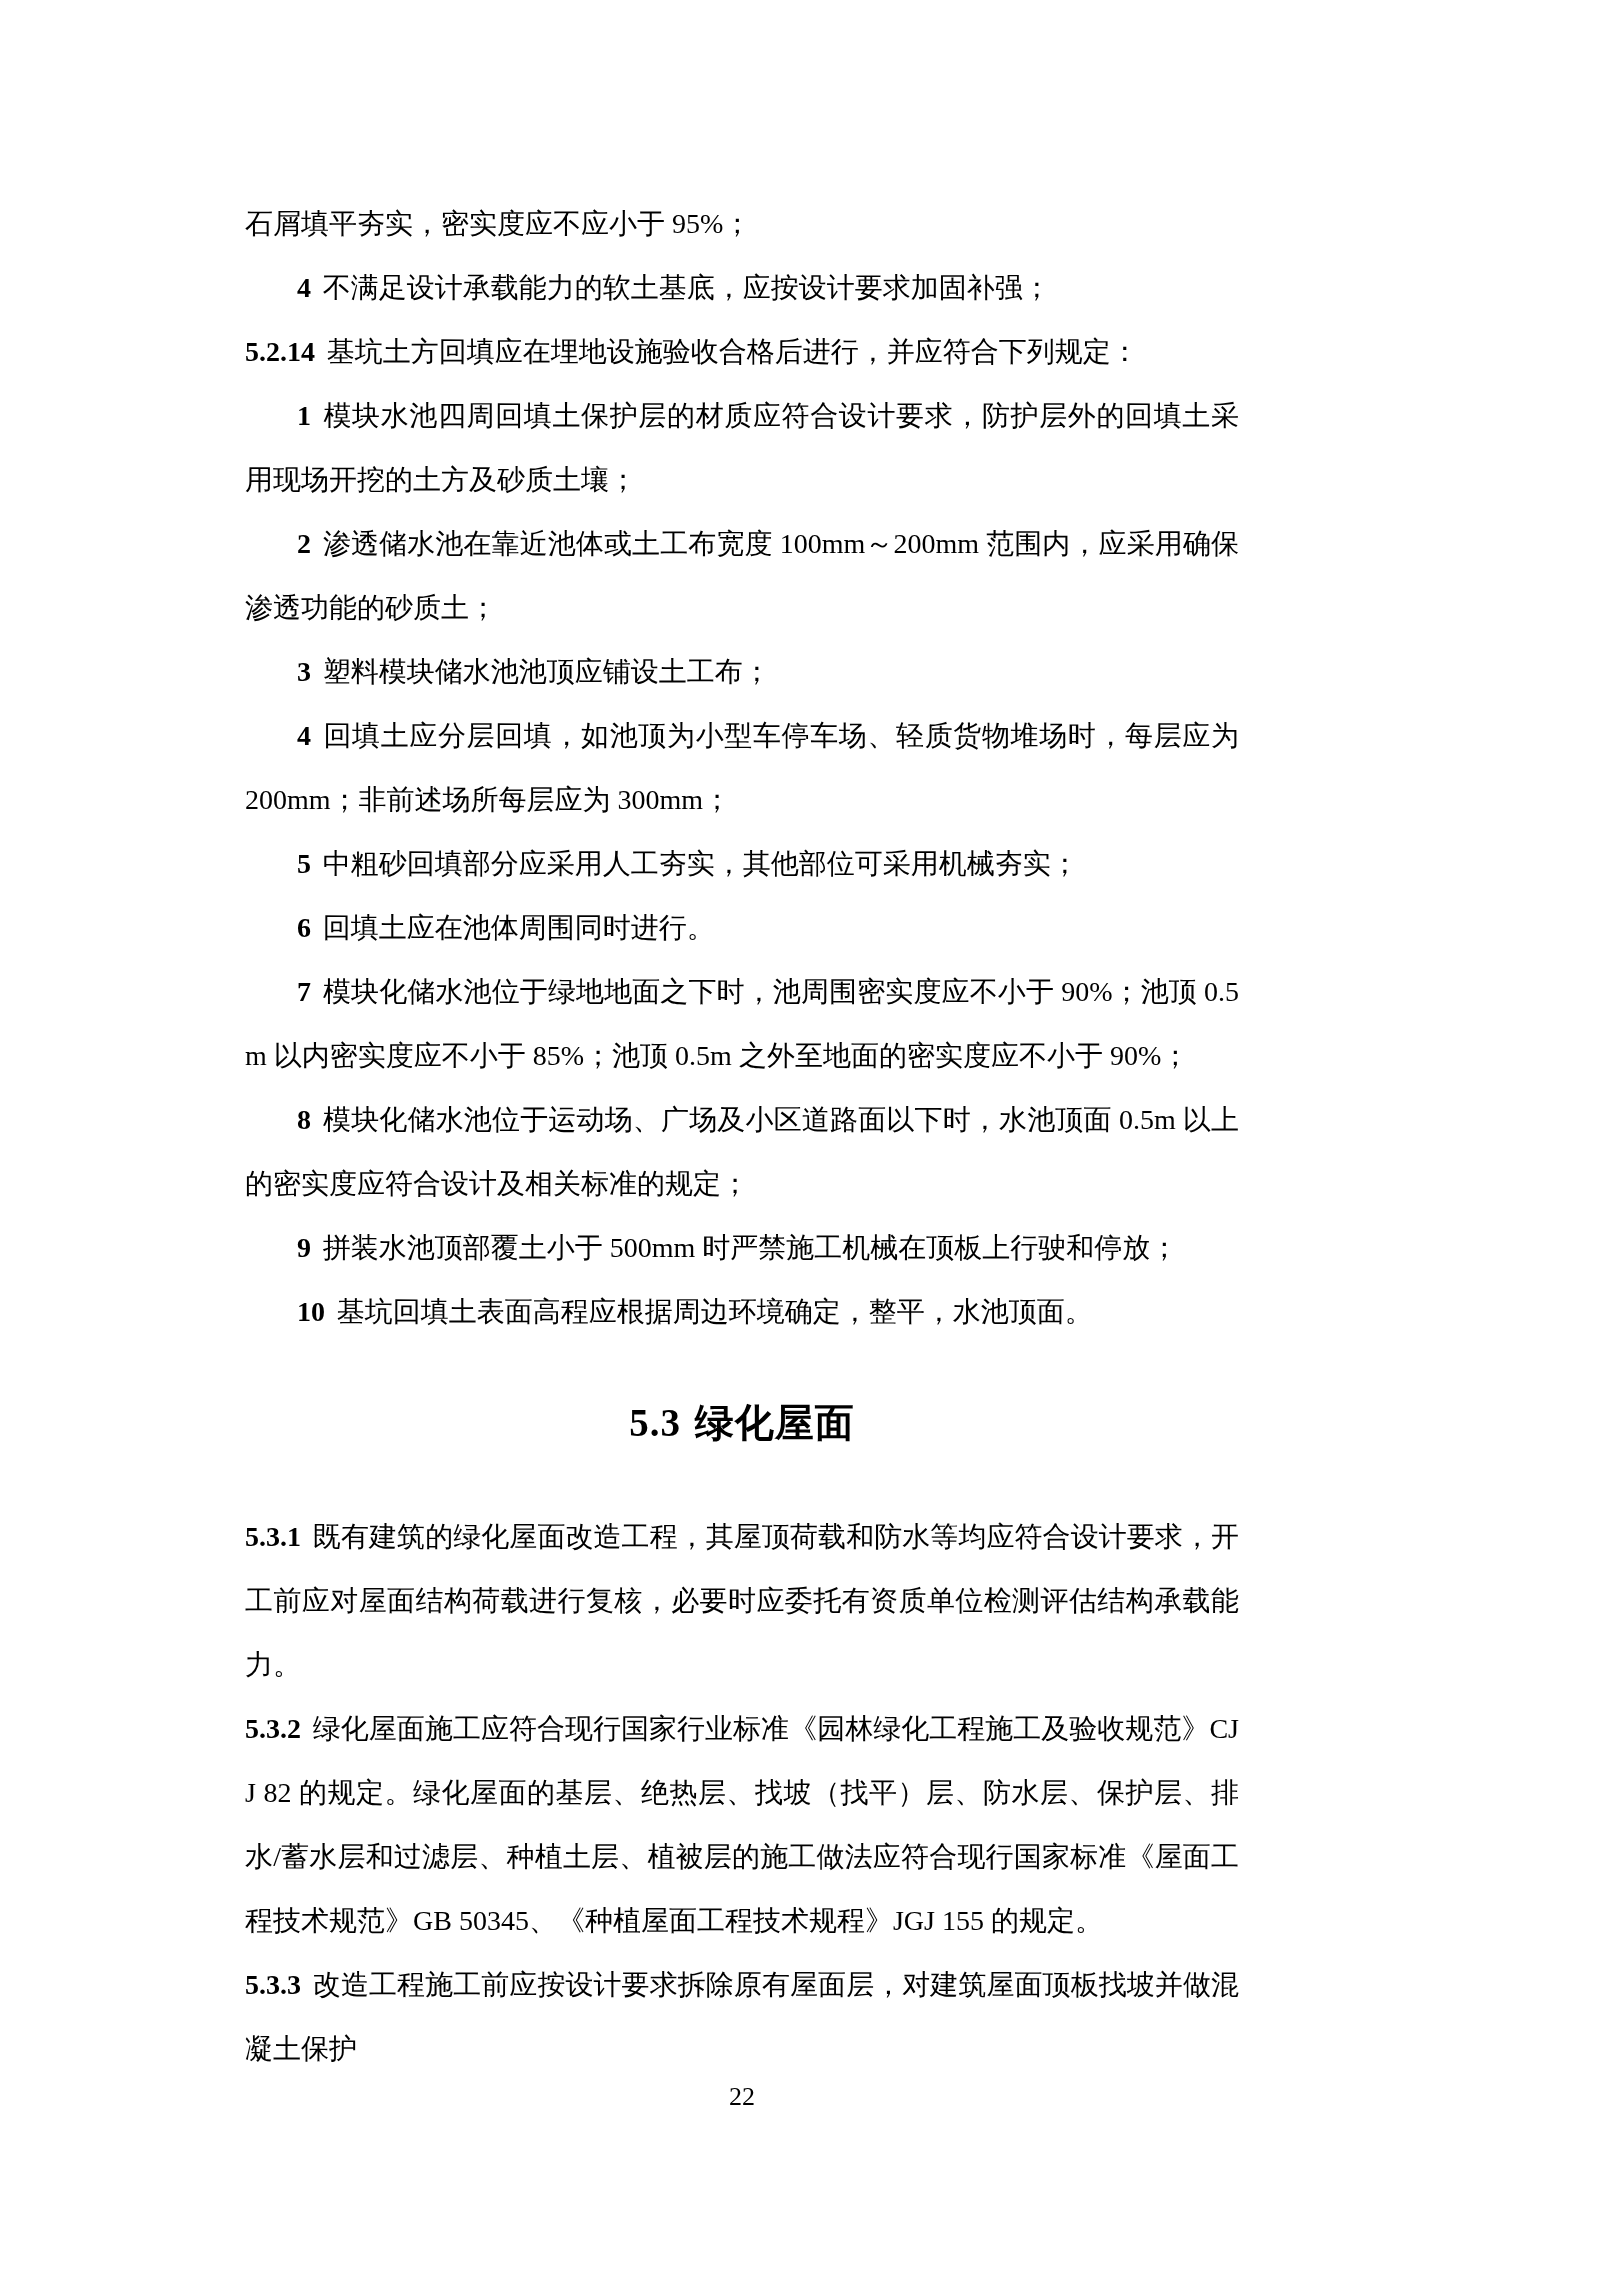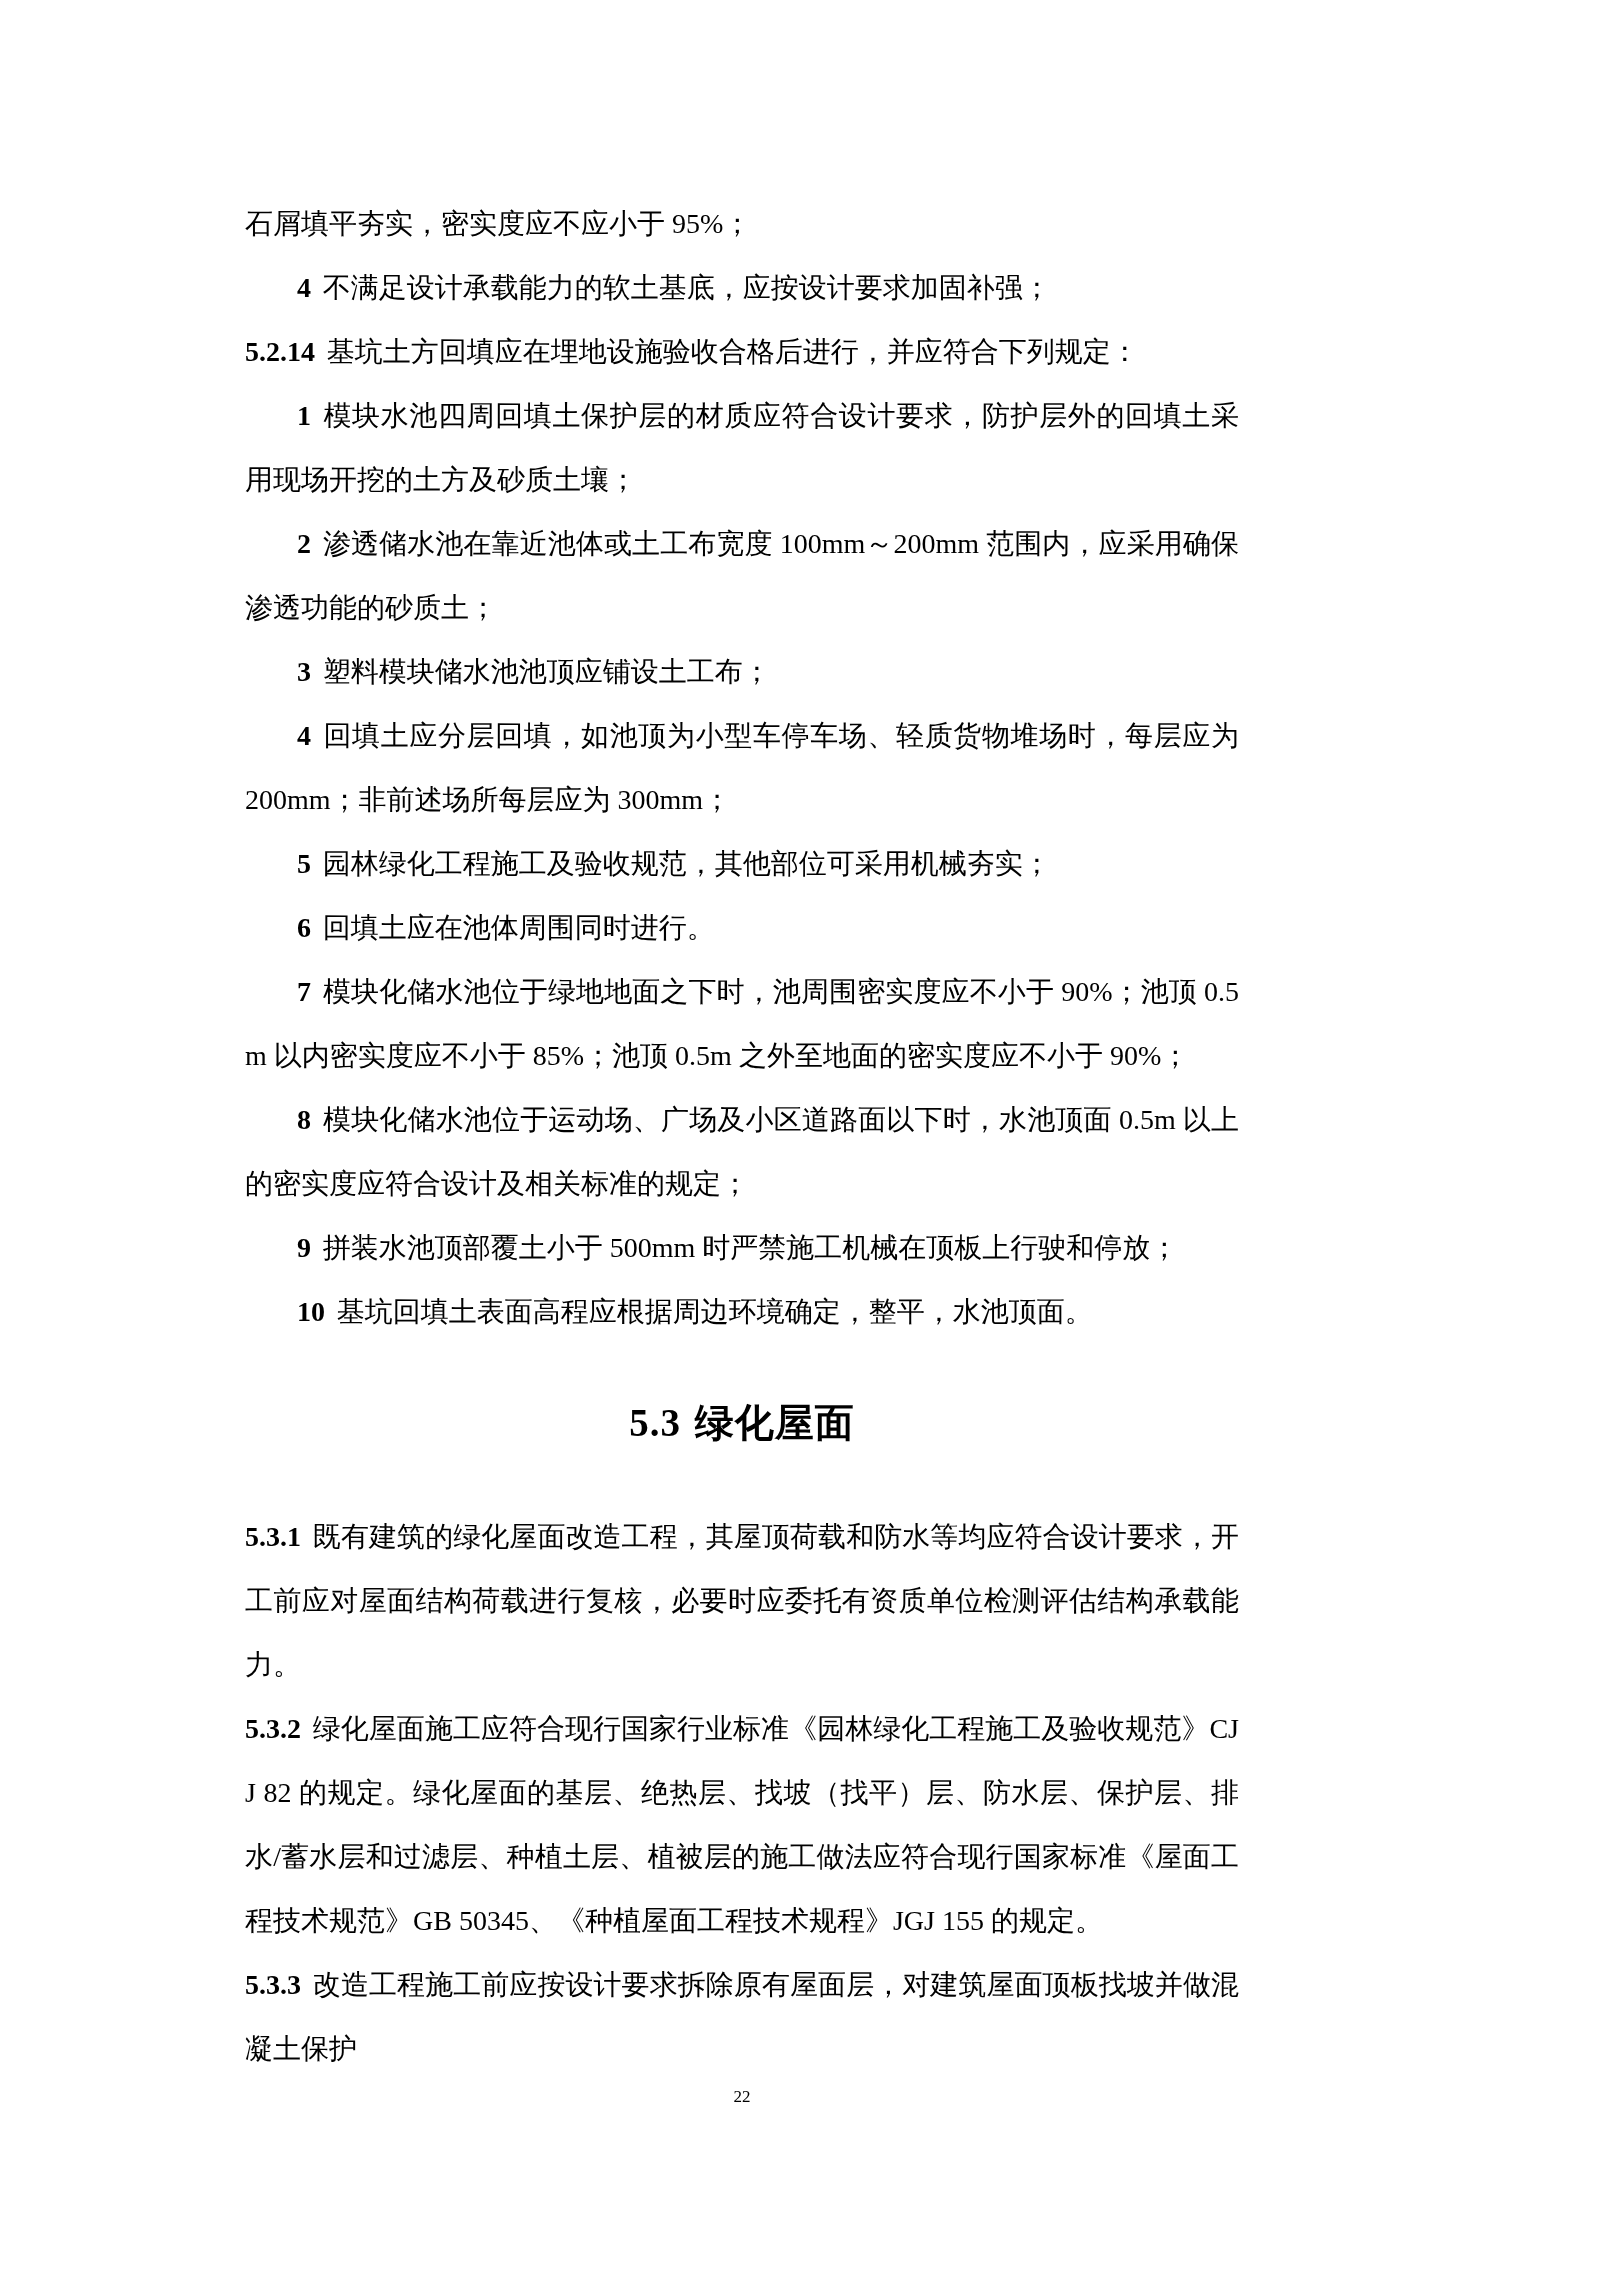--- a/index.html
+++ b/index.html
@@ -39,21 +39,21 @@
     line-height: 47px;
     font-weight: bold;
     text-align: center;
     letter-spacing: 1px;
   }
   .section-heading .sec-num {
     margin-right: 13.7px;
   }
   .page-number {
     margin-top: 2px;
-    font-size: 17px;
+    font-size: 26px;
     line-height: 27.4px;
     text-align: center;
   }
 </style>
 </head>
 <body>
 
 <div class="page">
 
   <p class="para">石屑填平夯实，密实度应不应小于 95%；</p>
@@ -65,21 +65,21 @@
   <p class="para"><span class="num">5.2.14</span><span>基坑土方回填应在埋地设施验收合格后进行，并应符合下列规定：</span></p>
 
   <p class="para list"><span class="num">1</span><span>模块水池四周回填土保护层的材质应符合设计要求，防护层外的回填土采用现场开挖的土方及砂质土壤；</span></p>
 
   <p class="para list"><span class="num">2</span><span>渗透储水池在靠近池体或土工布宽度 100mm～200mm 范围内，应采用确保渗透功能的砂质土；</span></p>
 
   <p class="para list"><span class="num">3</span><span>塑料模块储水池池顶应铺设土工布；</span></p>
 
   <p class="para list"><span class="num">4</span><span>回填土应分层回填，如池顶为小型车停车场、轻质货物堆场时，每层应为 200mm；非前述场所每层应为 300mm；</span></p>
 
-  <p class="para list"><span class="num">5</span><span>园林绿化工程施工及验收规范，其他部位可采用机械夯实；</span></p>
+  <p class="para list"><span class="num">5</span><span>中粗砂回填部分应采用人工夯实，其他部位可采用机械夯实；</span></p>
 
   <p class="para list"><span class="num">6</span><span>回填土应在池体周围同时进行。</span></p>
 
   <p class="para list"><span class="num">7</span><span>模块化储水池位于绿地地面之下时，池周围密实度应不小于 90%；池顶 0.5m 以内密实度应不小于 85%；池顶 0.5m 之外至地面的密实度应不小于 90%；</span></p>
 
   <p class="para list"><span class="num">8</span><span>模块化储水池位于运动场、广场及小区道路面以下时，水池顶面 0.5m 以上的密实度应符合设计及相关标准的规定；</span></p>
 
   <p class="para list"><span class="num">9</span><span>拼装水池顶部覆土小于 500mm 时严禁施工机械在顶板上行驶和停放；</span></p>
 
   <p class="para list"><span class="num">10</span><span>基坑回填土表面高程应根据周边环境确定，整平，水池顶面。</span></p>

